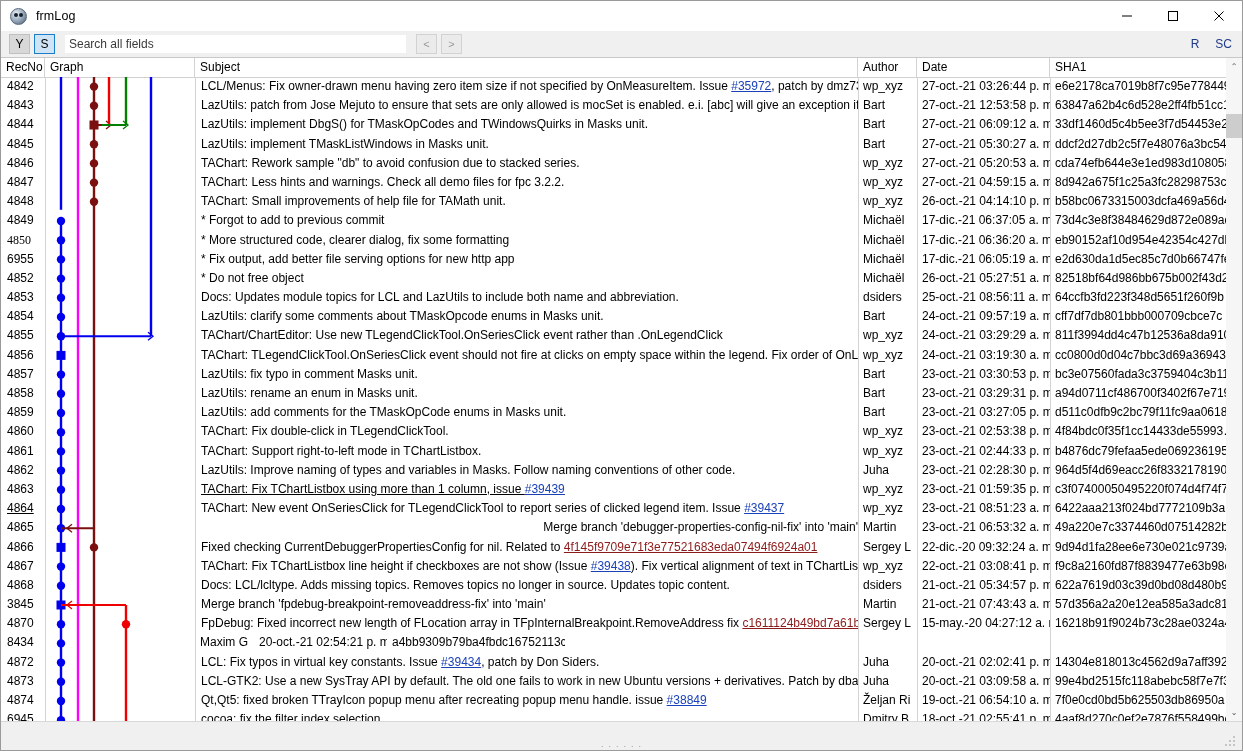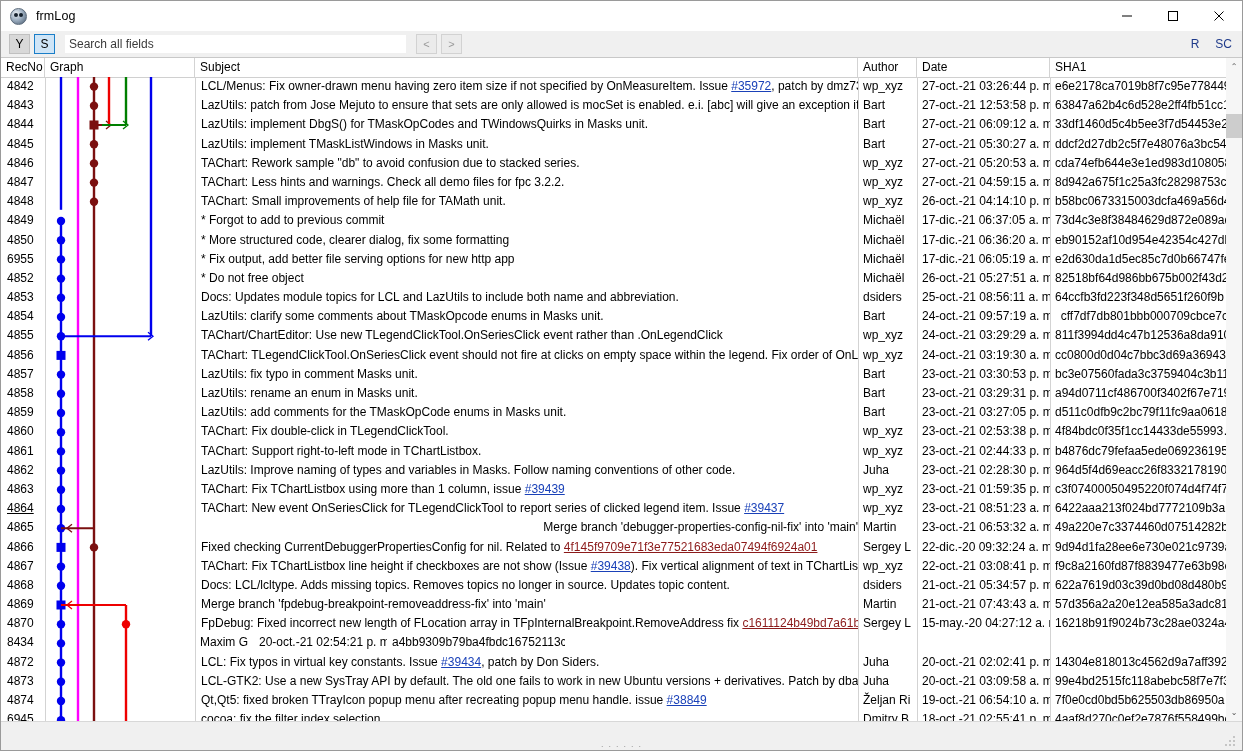--- a/index.html
+++ b/index.html
@@ -478,21 +478,21 @@
           </div>
           <div class="row">
             <div class="cell recno" style="width: 44px;">4849</div>
             <div class="cell graph" style="width: 150px;"></div>
             <div class="cell subject" style="width: 663px;">* Forgot to add to previous commit</div>
             <div class="cell author" style="width: 59px;">Michaël</div>
             <div class="cell date" style="width: 133px;">17-dic.-21 06:37:05 a. m.</div>
             <div class="cell sha" style="width: 178px;">73d4c3e8f38484629d872e089ad</div>
           </div>
           <div class="row">
-            <div class="cell recno" style="width: 44px;">4850</div>
+            <div class="cell recno" style="width: 44px; font-family: Liberation Serif, serif;">4850</div>
             <div class="cell graph" style="width: 150px;"></div>
             <div class="cell subject" style="width: 663px;">* More structured code, clearer dialog, fix some formatting</div>
             <div class="cell author" style="width: 59px;">Michaël</div>
             <div class="cell date" style="width: 133px;">17-dic.-21 06:36:20 a. m.</div>
             <div class="cell sha" style="width: 178px;">eb90152af10d954e42354c427db</div>
           </div>
           <div class="row">
             <div class="cell recno" style="width: 44px;">6955</div>
             <div class="cell graph" style="width: 150px;"></div>
             <div class="cell subject" style="width: 663px;">* Fix output, add better file serving options for new http app</div>
@@ -515,21 +515,21 @@
             <div class="cell author" style="width: 59px;">dsiders</div>
             <div class="cell date" style="width: 133px;">25-oct.-21 08:56:11 a. m.</div>
             <div class="cell sha" style="width: 178px;">64ccfb3fd223f348d5651f260f9b</div>
           </div>
           <div class="row">
             <div class="cell recno" style="width: 44px;">4854</div>
             <div class="cell graph" style="width: 150px;"></div>
             <div class="cell subject" style="width: 663px;">LazUtils: clarify some comments about TMaskOpcode enums in Masks unit.</div>
             <div class="cell author" style="width: 59px;">Bart</div>
             <div class="cell date" style="width: 133px;">24-oct.-21 09:57:19 a. m.</div>
-            <div class="cell sha" style="width: 178px; text-align: right;">cff7df7db801bbb000709cbce7c</div>
+            <div class="cell sha" style="width: 178px;">cff7df7db801bbb000709cbce7c</div>
           </div>
           <div class="row">
             <div class="cell recno" style="width: 44px;">4855</div>
             <div class="cell graph" style="width: 150px;"></div>
             <div class="cell subject" style="width: 663px;">TAChart/ChartEditor: Use new TLegendClickTool.OnSeriesClick event rather than .OnLegendClick</div>
             <div class="cell author" style="width: 59px;">wp_xyz</div>
             <div class="cell date" style="width: 133px;">24-oct.-21 03:29:29 a. m.</div>
             <div class="cell sha" style="width: 178px;">811f3994dd4c47b12536a8da910</div>
           </div>
           <div class="row">
@@ -584,21 +584,21 @@
             <div class="cell recno" style="width: 44px;">4862</div>
             <div class="cell graph" style="width: 150px;"></div>
             <div class="cell subject" style="width: 663px;">LazUtils: Improve naming of types and variables in Masks. Follow naming conventions of other code.</div>
             <div class="cell author" style="width: 59px;">Juha</div>
             <div class="cell date" style="width: 133px;">23-oct.-21 02:28:30 p. m.</div>
             <div class="cell sha" style="width: 178px;">964d5f4d69eacc26f8332178190…</div>
           </div>
           <div class="row">
             <div class="cell recno" style="width: 44px;">4863</div>
             <div class="cell graph" style="width: 150px;"></div>
-            <div class="cell subject" style="width: 663px;">TAChart: Fix TChartListbox using more than 1 column, issue <span class="link">#39439</span></div>
+            <div class="cell subject" style="width: 663px; text-decoration: underline;">TAChart: Fix TChartListbox using more than 1 column, issue <span class="link">#39439</span></div>
             <div class="cell author" style="width: 59px;">wp_xyz</div>
             <div class="cell date" style="width: 133px;">23-oct.-21 01:59:35 p. m.</div>
             <div class="cell sha" style="width: 178px;">c3f07400050495220f074d4f74f7…</div>
           </div>
           <div class="row">
             <div class="cell recno" style="width: 44px; text-decoration: underline;">4864</div>
             <div class="cell graph" style="width: 150px;"></div>
             <div class="cell subject" style="width: 663px;">TAChart: New event OnSeriesClick for TLegendClickTool to report series of clicked legend item. Issue <span class="link">#39437</span></div>
             <div class="cell author" style="width: 59px;">wp_xyz</div>
             <div class="cell date" style="width: 133px;">23-oct.-21 08:51:23 a. m.</div>
@@ -630,21 +630,21 @@
           </div>
           <div class="row">
             <div class="cell recno" style="width: 44px;">4868</div>
             <div class="cell graph" style="width: 150px;"></div>
             <div class="cell subject" style="width: 663px;">Docs: LCL/lcltype. Adds missing topics. Removes topics no longer in source. Updates topic content.</div>
             <div class="cell author" style="width: 59px;">dsiders</div>
             <div class="cell date" style="width: 133px;">21-oct.-21 05:34:57 p. m.</div>
             <div class="cell sha" style="width: 178px;">622a7619d03c39d0bd08d480b9…</div>
           </div>
           <div class="row">
-            <div class="cell recno" style="width: 44px;">4869</div>
+            <div class="cell recno" style="width: 44px;">3845</div>
             <div class="cell graph" style="width: 150px;"></div>
             <div class="cell subject" style="width: 663px;">Merge branch 'fpdebug-breakpoint-removeaddress-fix' into 'main'</div>
             <div class="cell author" style="width: 59px;">Martin</div>
             <div class="cell date" style="width: 133px;">21-oct.-21 07:43:43 a. m.</div>
             <div class="cell sha" style="width: 178px;">57d356a2a20e12ea585a3adc81a</div>
           </div>
           <div class="row">
             <div class="cell recno" style="width: 44px;">4870</div>
             <div class="cell graph" style="width: 150px;"></div>
             <div class="cell subject" style="width: 663px;">FpDebug: Fixed incorrect new length of FLocation array in TFpInternalBreakpoint.RemoveAddress fix <span class="link-dark">c1611124b49bd7a61bee</span></div>

